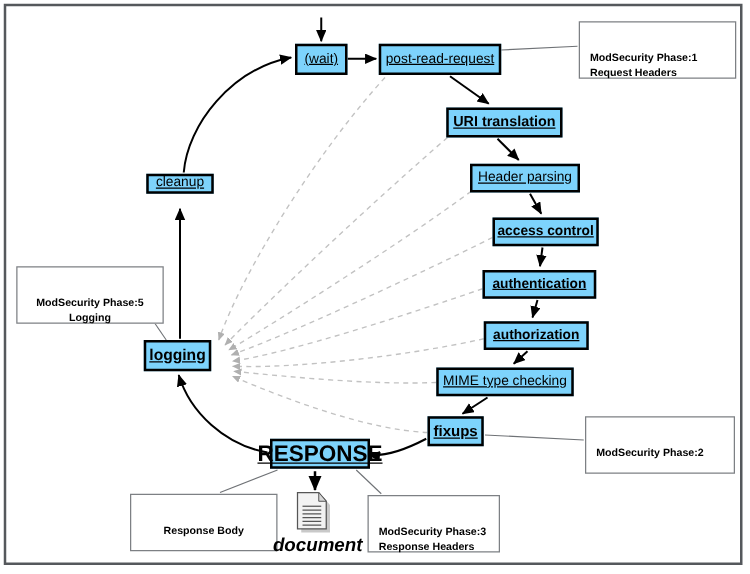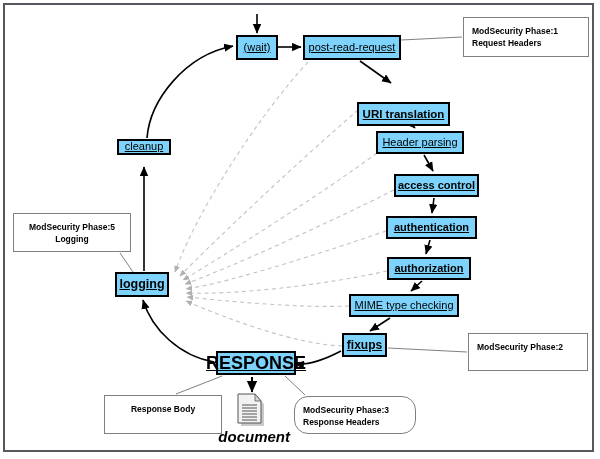--- a/index.html
+++ b/index.html
@@ -10,21 +10,21 @@
          border:2px solid #55585c;box-sizing:border-box;background:#fff;}
   svg.edges{position:absolute;left:0;top:0;width:600px;height:459px;}
   .node{position:absolute;box-sizing:border-box;background:#7dd3fc;
         display:flex;align-items:center;justify-content:center;
         text-align:center;color:#000;line-height:1.05;
         border:1px solid #000;white-space:nowrap;text-decoration:underline;}
   .node.thick{border:2.5px solid #000;}
   .node.bold{font-weight:bold;}
   .note{position:absolute;box-sizing:border-box;background:#fff;
         border:1px solid #7d8084;color:#000;font-size:8.5px;
-        font-weight:bold;line-height:1.45;padding:7px 8px;}
+        font-weight:bold;line-height:1.45;padding:22px 8px;}
   .note.right-al{text-align:center;}
   .doc-label{position:absolute;font-style:italic;font-weight:bold;
              font-size:15px;color:#000;text-align:right;}
 </style>
 </head>
 <body>
 
 <div id="canvas">
   <div id="frame"></div>
 
@@ -87,21 +87,21 @@
         <line x1="4" y1="20" x2="19" y2="20"></line>
         <line x1="4" y1="23" x2="19" y2="23"></line>
         <line x1="4" y1="26" x2="19" y2="26"></line>
       </g>
     </g>
   </svg>
 
   <div id="nodes-layer">
       <div class="node thick" style="left: 236px; top: 35px; width: 42px; height: 25px; font-size: 11px;">(wait)</div>
       <div class="node thick" style="left: 303px; top: 35px; width: 98px; height: 25px; font-size: 11px;">post-read-request</div>
-      <div class="node thick bold" style="left: 357px; top: 86px; width: 93px; height: 24px; font-size: 11.5px; margin-top: 16px;">URI translation</div>
+      <div class="node thick bold" style="left: 357px; top: 86px; width: 93px; height: 24px; font-size: 11.5px;">URI translation</div>
       <div class="node thick" style="left: 376px; top: 131px; width: 88px; height: 23px; font-size: 11px;">Header parsing</div>
       <div class="node thick bold" style="left: 394px; top: 174px; width: 85px; height: 23px; font-size: 11px;">access control</div>
       <div class="node thick bold" style="left: 386px; top: 216px; width: 91px; height: 23px; font-size: 11px;">authentication</div>
       <div class="node thick bold" style="left: 387px; top: 257px; width: 84px; height: 23px; font-size: 11px;">authorization</div>
       <div class="node thick" style="left: 349px; top: 294px; width: 110px; height: 23px; font-size: 11px;">MIME type checking</div>
       <div class="node thick bold" style="left: 342px; top: 333px; width: 45px; height: 24px; font-size: 12px;">fixups</div>
       <div class="node thick bold" style="left: 216px; top: 351px; width: 80px; height: 24px; font-size: 18px;">RESPONSE</div>
       <div class="node thick bold" style="left: 115px; top: 272px; width: 54px; height: 25px; font-size: 12.5px;">logging</div>
       <div class="node thick" style="left: 117px; top: 139px; width: 54px; height: 16px; font-size: 11px;">cleanup</div>
     </div>
@@ -113,20 +113,20 @@
       <div class="note right-al" style="left: 13px; top: 213px; width: 118px; height: 39px;">
         <div>ModSecurity Phase:5</div>
         <div>Logging</div>
       </div>
       <div class="note" style="left: 468px; top: 333px; width: 120px; height: 38px;">
         <div>ModSecurity Phase:2</div>
       </div>
       <div class="note right-al" style="left: 104px; top: 395px; width: 118px; height: 39px;">
         <div>Response Body</div>
       </div>
-      <div class="note" style="left: 294px; top: 396px; width: 122px; height: 38px; border-radius: 14px;">
+      <div class="note" style="left: 294px; top: 396px; width: 106px; height: 38px;">
         <div>ModSecurity Phase:3</div>
         <div>Response Headers</div>
       </div>
     </div>
 
   <div class="doc-label" style="left:212px;top:428px;width:78px;">document</div>
 </div>
 
 </body></html>

